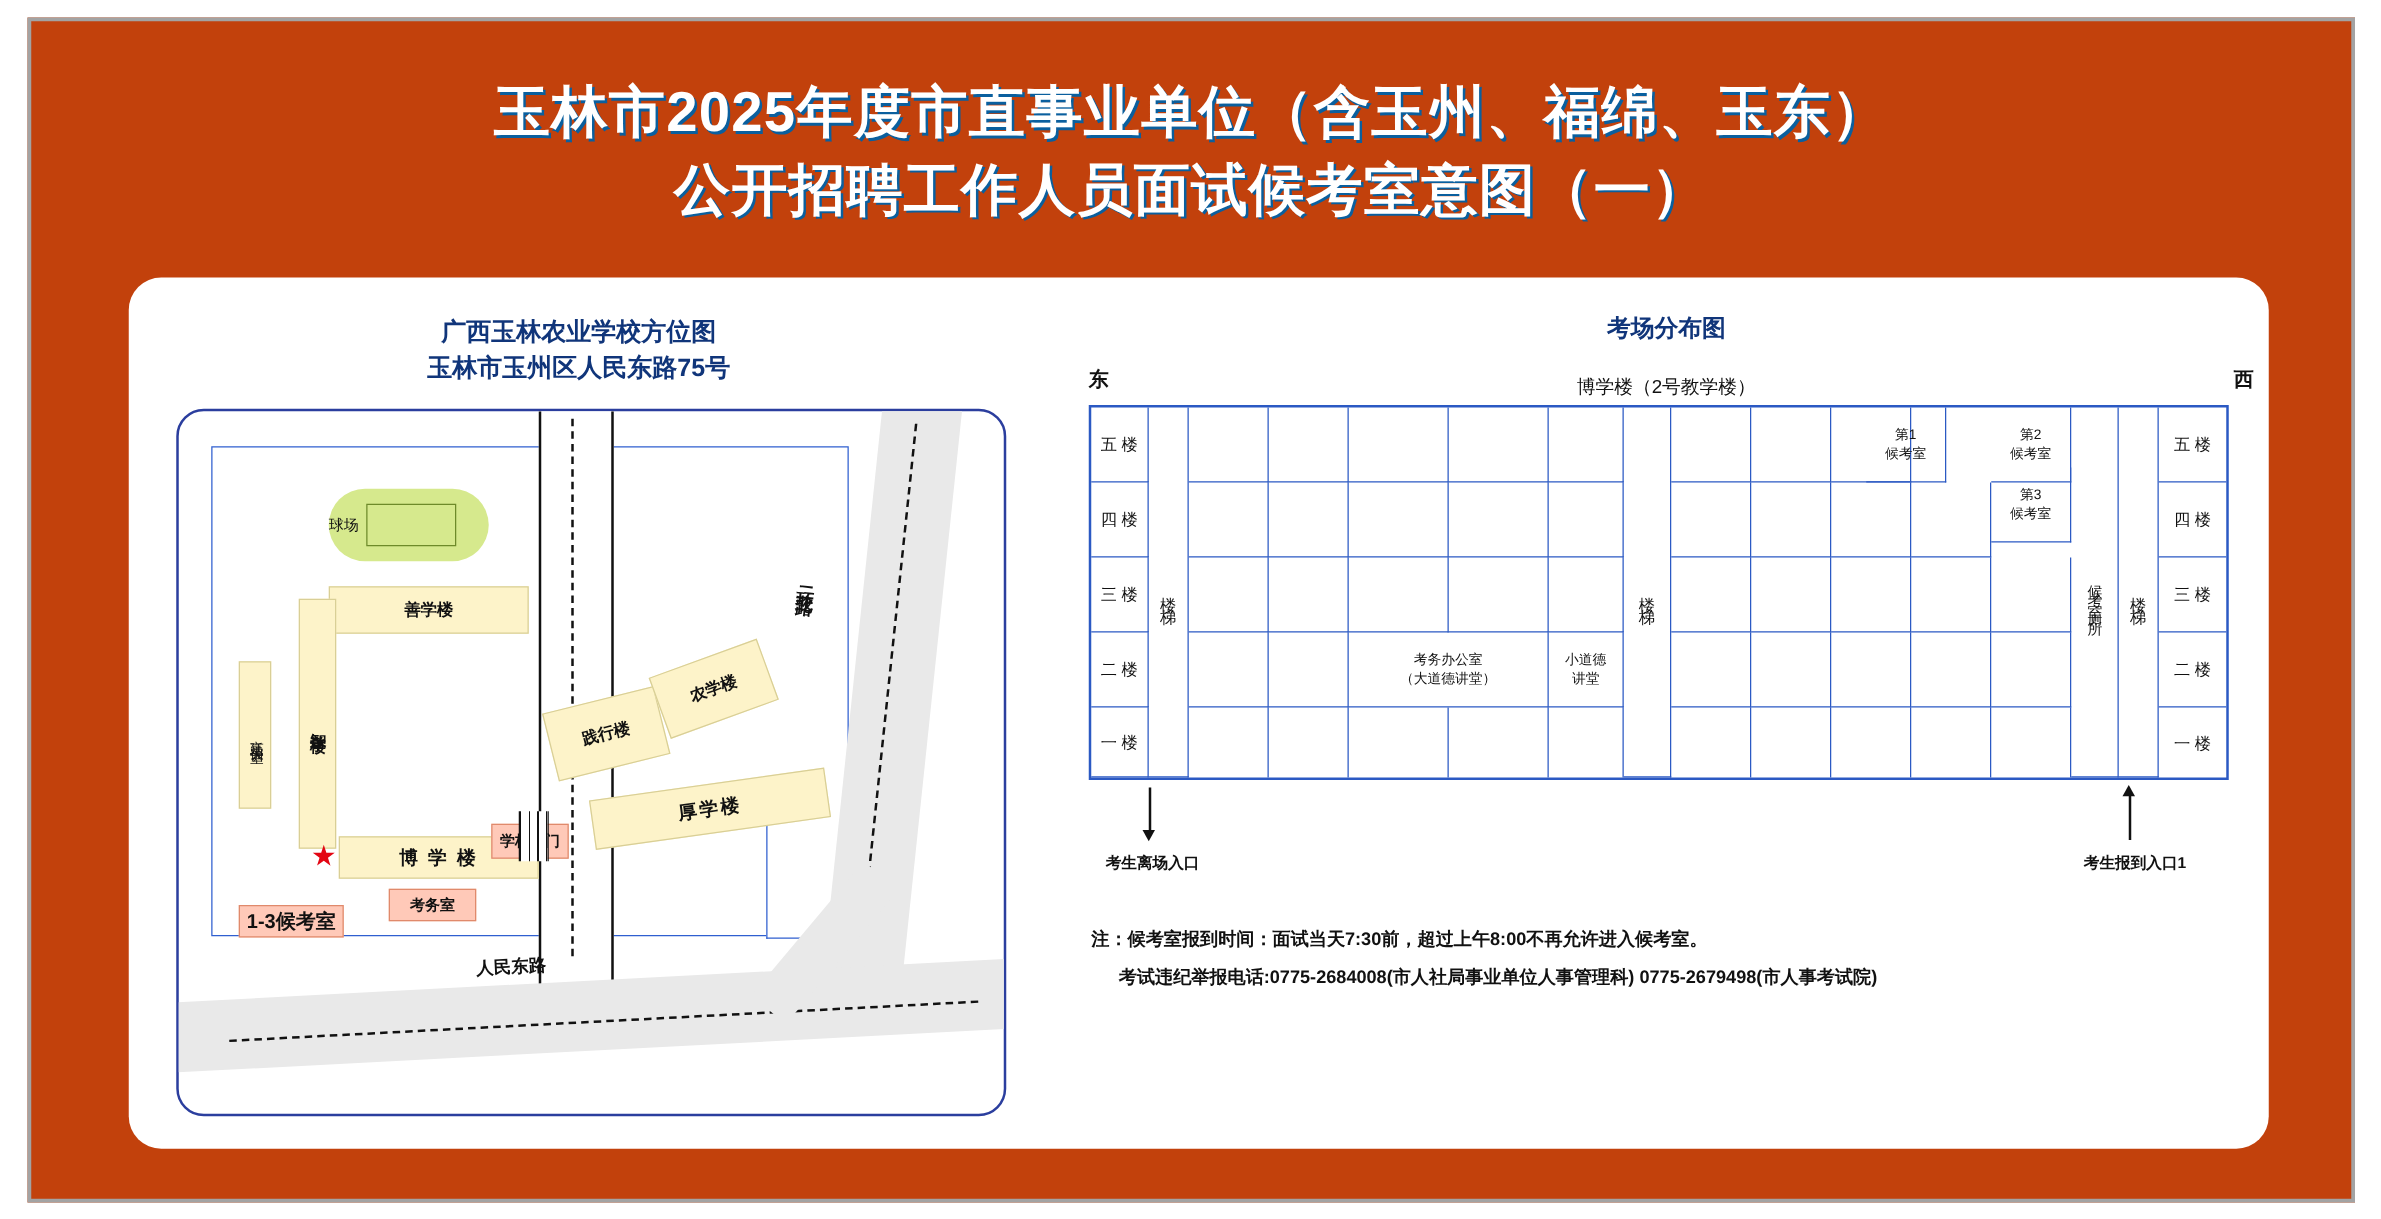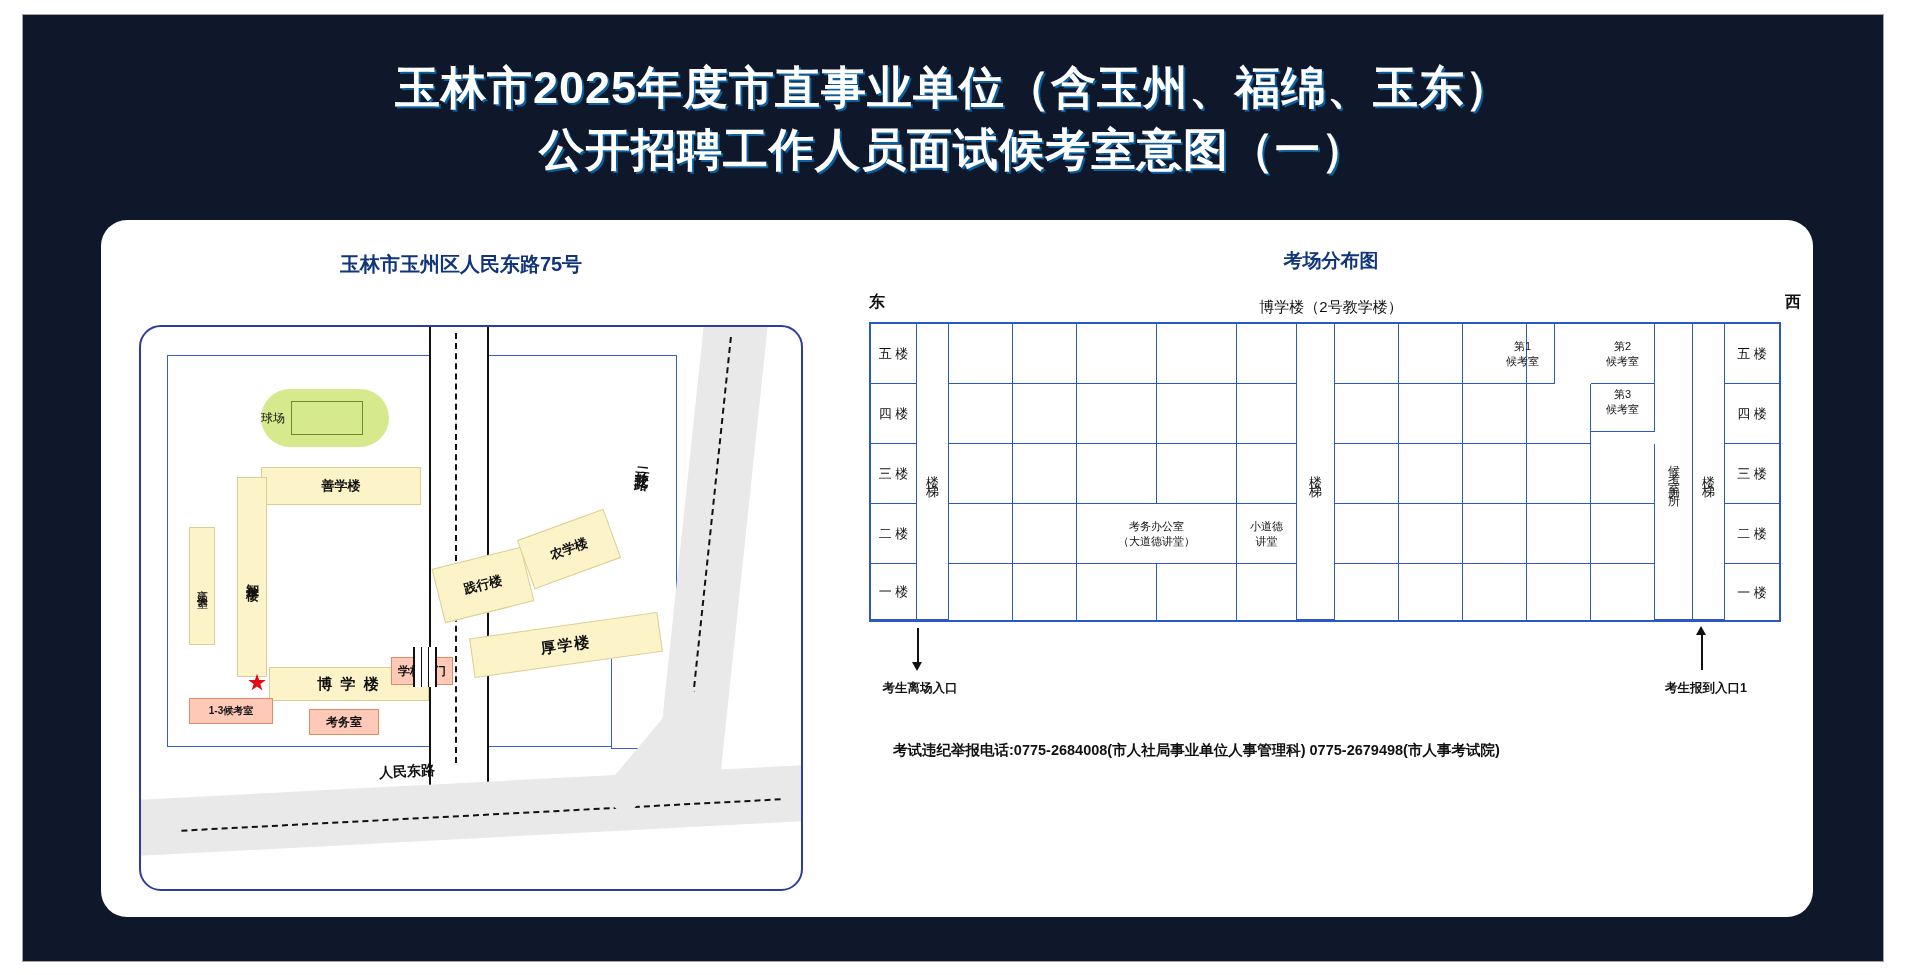--- a/index.html
+++ b/index.html
@@ -12,22 +12,22 @@
     height: 975px;
     font-family: "Liberation Sans", sans-serif;
     overflow: hidden;
   }
   .poster {
     position: absolute;
     left: 22px;
     top: 14px;
     width: 1862px;
     height: 948px;
-    background: #0f172a;
-    border: 1px solid #a3a3a3;
+    background: #c2410c;
+    border: 3px solid #a3a3a3;
     box-sizing: border-box;
   }
   .title-block {
     position: absolute;
     left: 0;
     top: 42px;
     width: 100%;
     text-align: center;
     color: #ffffff;
     font-weight: bold;
@@ -326,20 +326,21 @@
 
   <div class="title-block">
     <div>玉林市2025年度市直事业单位（含玉州、福绵、玉东）</div>
     <div>公开招聘工作人员面试候考室意图（一）</div>
   </div>
 
   <div class="white-card">
 
     <div class="left-panel">
       <div class="left-head">
+        <div>广西玉林农业学校方位图</div>
         <div>玉林市玉州区人民东路75号</div>
       </div>
 
       <div class="map-frame">
         <div class="map-inner">
 
           <div class="blue-outline"></div>
           <div class="blue-outline2"></div>
 
           <div class="road road-vert"></div>
@@ -383,21 +384,21 @@
           <div class="bld" style="left:128px; top:340px; width:160px; height:34px; font-size:15px; letter-spacing:2px; background:#fdf3c9;">
             <span>博 学 楼</span>
           </div>
 
           <div class="star" style="left:106px; top:342px;">★</div>
 
           <div class="bld pink smallbox" style="left:250px; top:330px; width:62px; height:28px; font-size:12px;">
             <span>学校大门</span>
           </div>
 
-          <div class="bld pink smallbox" style="left:48px; top:371px; width:84px; height:26px; font-size:10px;justify-content:center;">
+          <div class="bld pink smallbox" style="left:48px; top:395px; width:84px; height:26px; font-size:16px;justify-content:center;">
             <span>1-3候考室</span>
           </div>
 
           <div class="bld pink smallbox" style="left:168px; top:382px; width:70px; height:26px; font-size:12px;">
             <span>考务室</span>
           </div>
 
           <div class="lines4"></div>
 
           <div class="road-label" style="left:494px; top:130px; writing-mode:vertical-rl; letter-spacing:3px; transform:rotate(6deg);">
@@ -499,18 +500,19 @@
 
       <div class="arrow-line" style="left:56px; top:398px;"></div>
       <div class="arrow-head-down" style="left:51px; top:432px;"></div>
       <div class="arrow-note" style="left:-6px; top:450px; width:130px;">考生离场入口</div>
 
       <div class="arrow-line" style="left:840px; top:404px;"></div>
       <div class="arrow-head-up" style="left:835px; top:396px;"></div>
       <div class="arrow-note" style="left:770px; top:450px; width:150px;">考生报到入口1</div>
 
       <div class="notes">
+        <div>注：候考室报到时间：面试当天7:30前，超过上午8:00不再允许进入候考室。</div>
         <div class="ln2">考试违纪举报电话:0775-2684008(市人社局事业单位人事管理科)  0775-2679498(市人事考试院)</div>
       </div>
 
     </div>
   </div>
 </div>
 
 </body></html>

